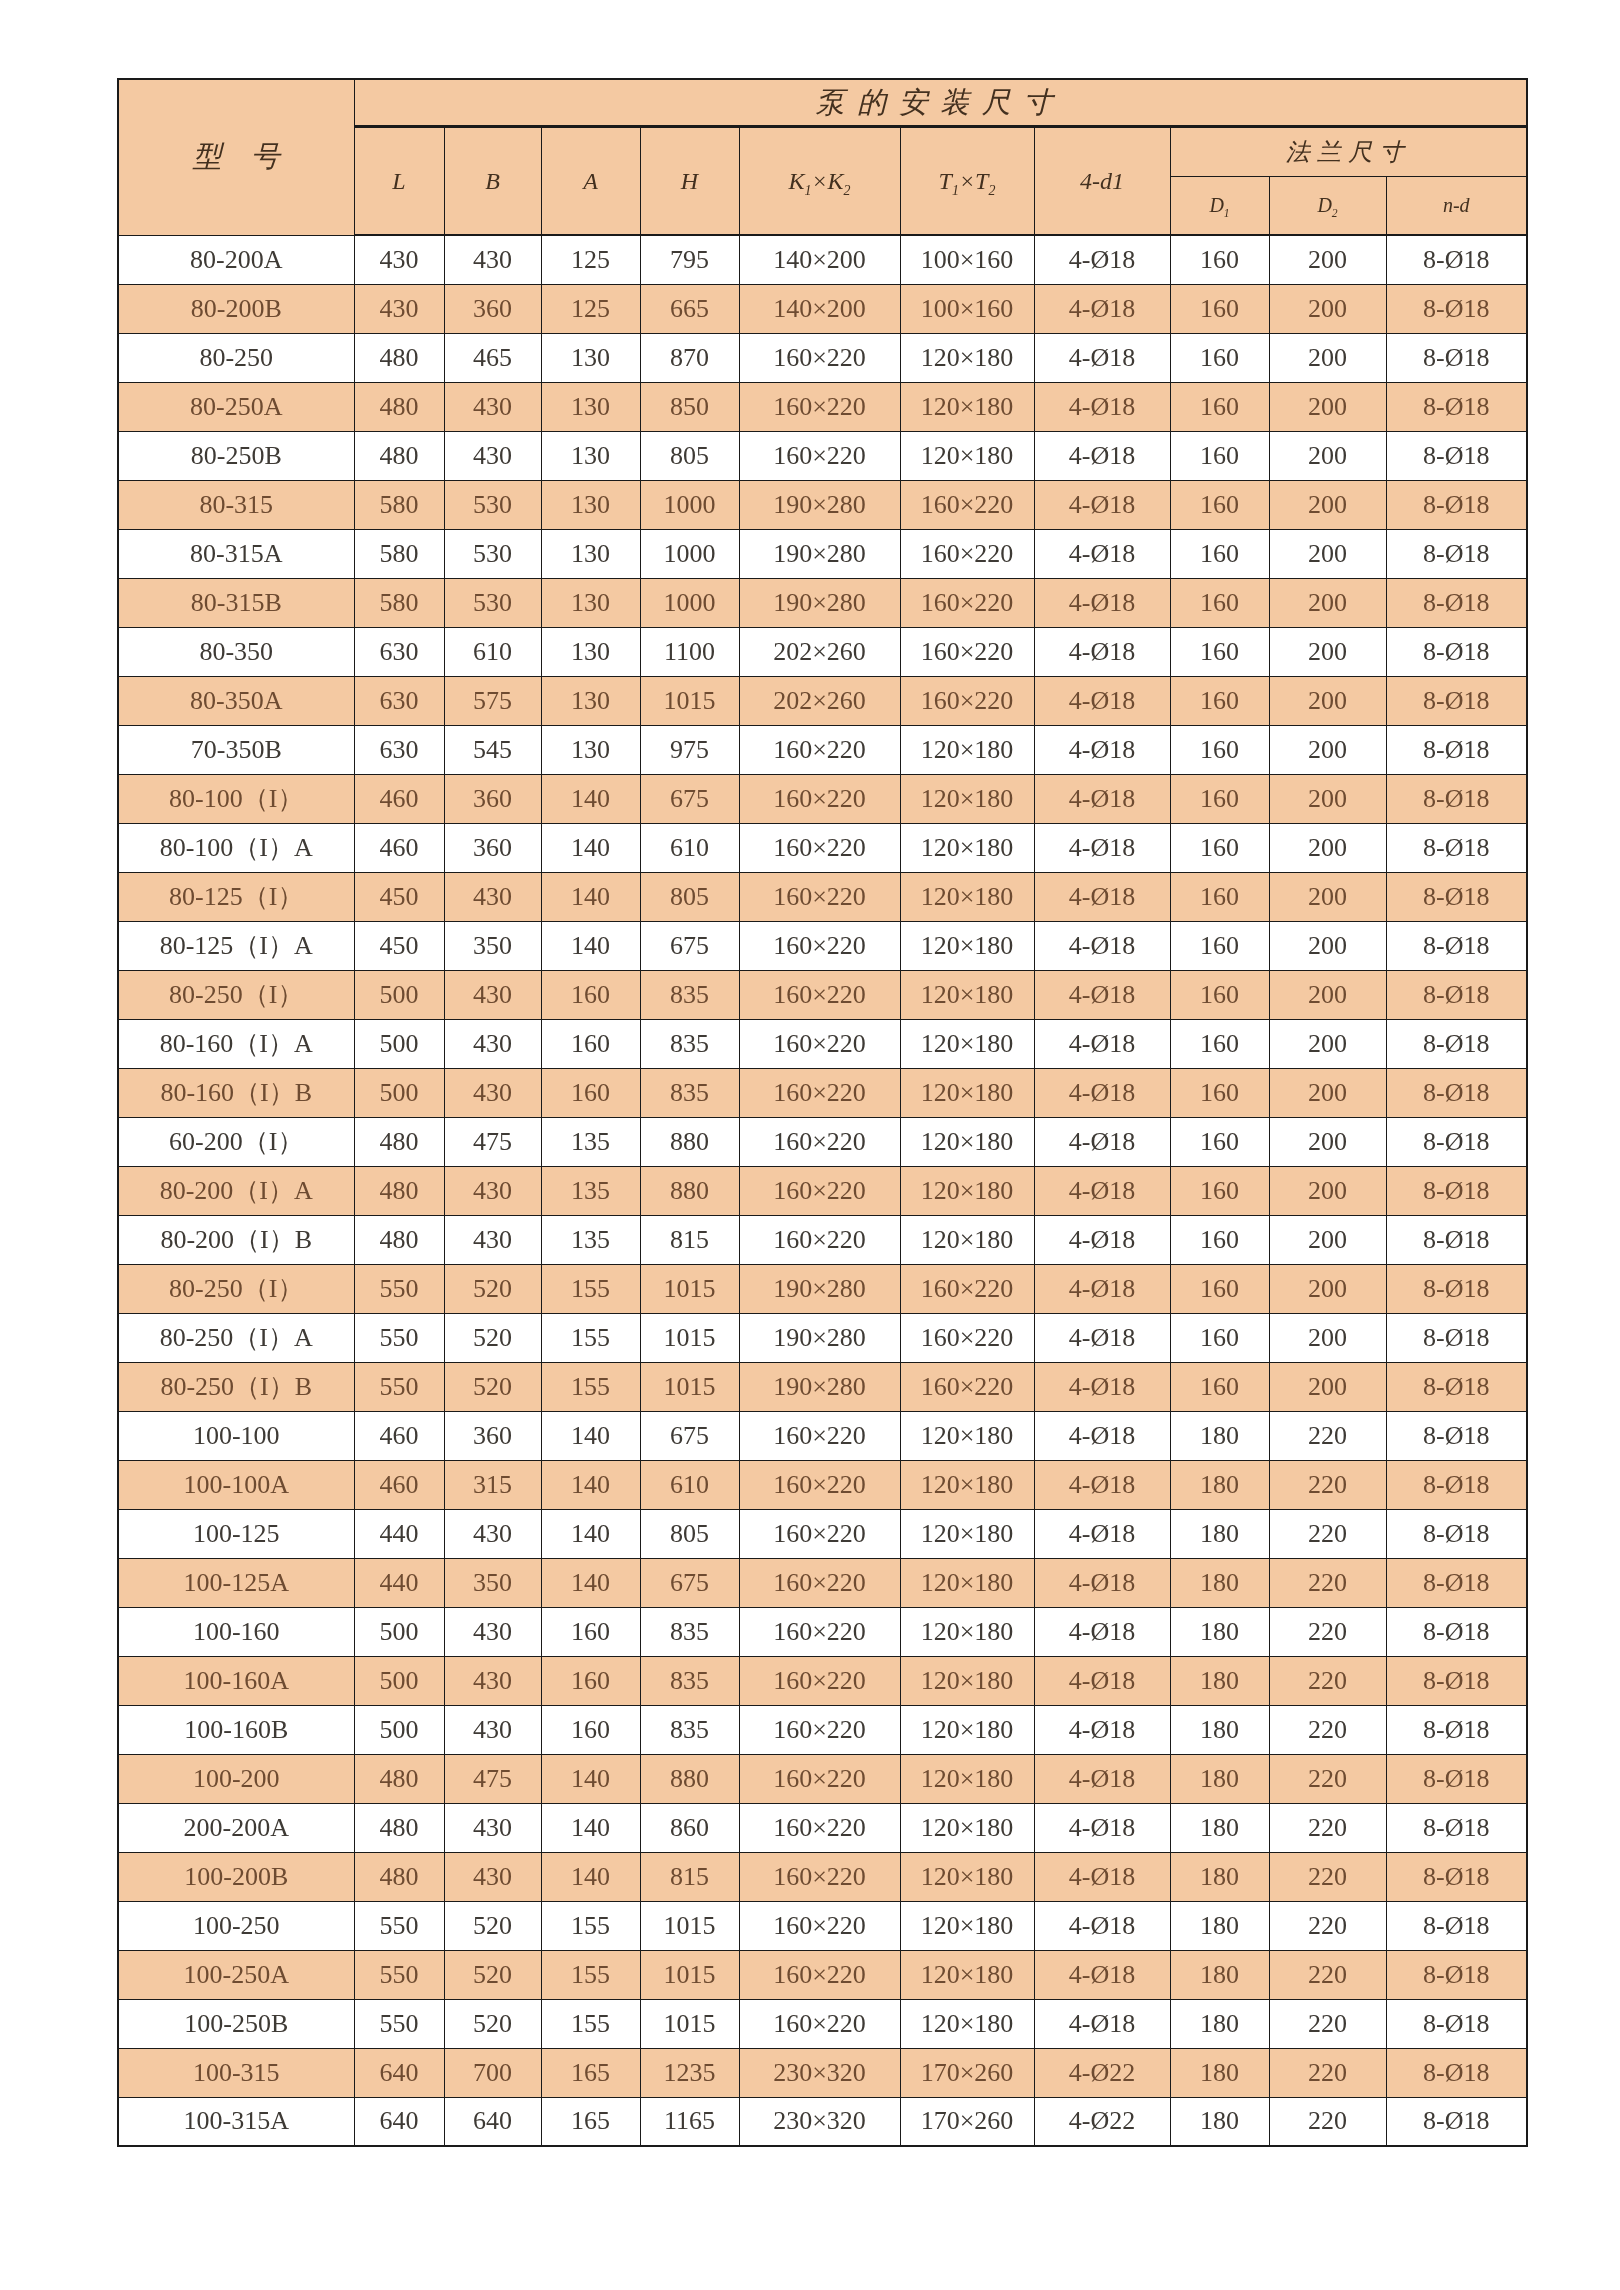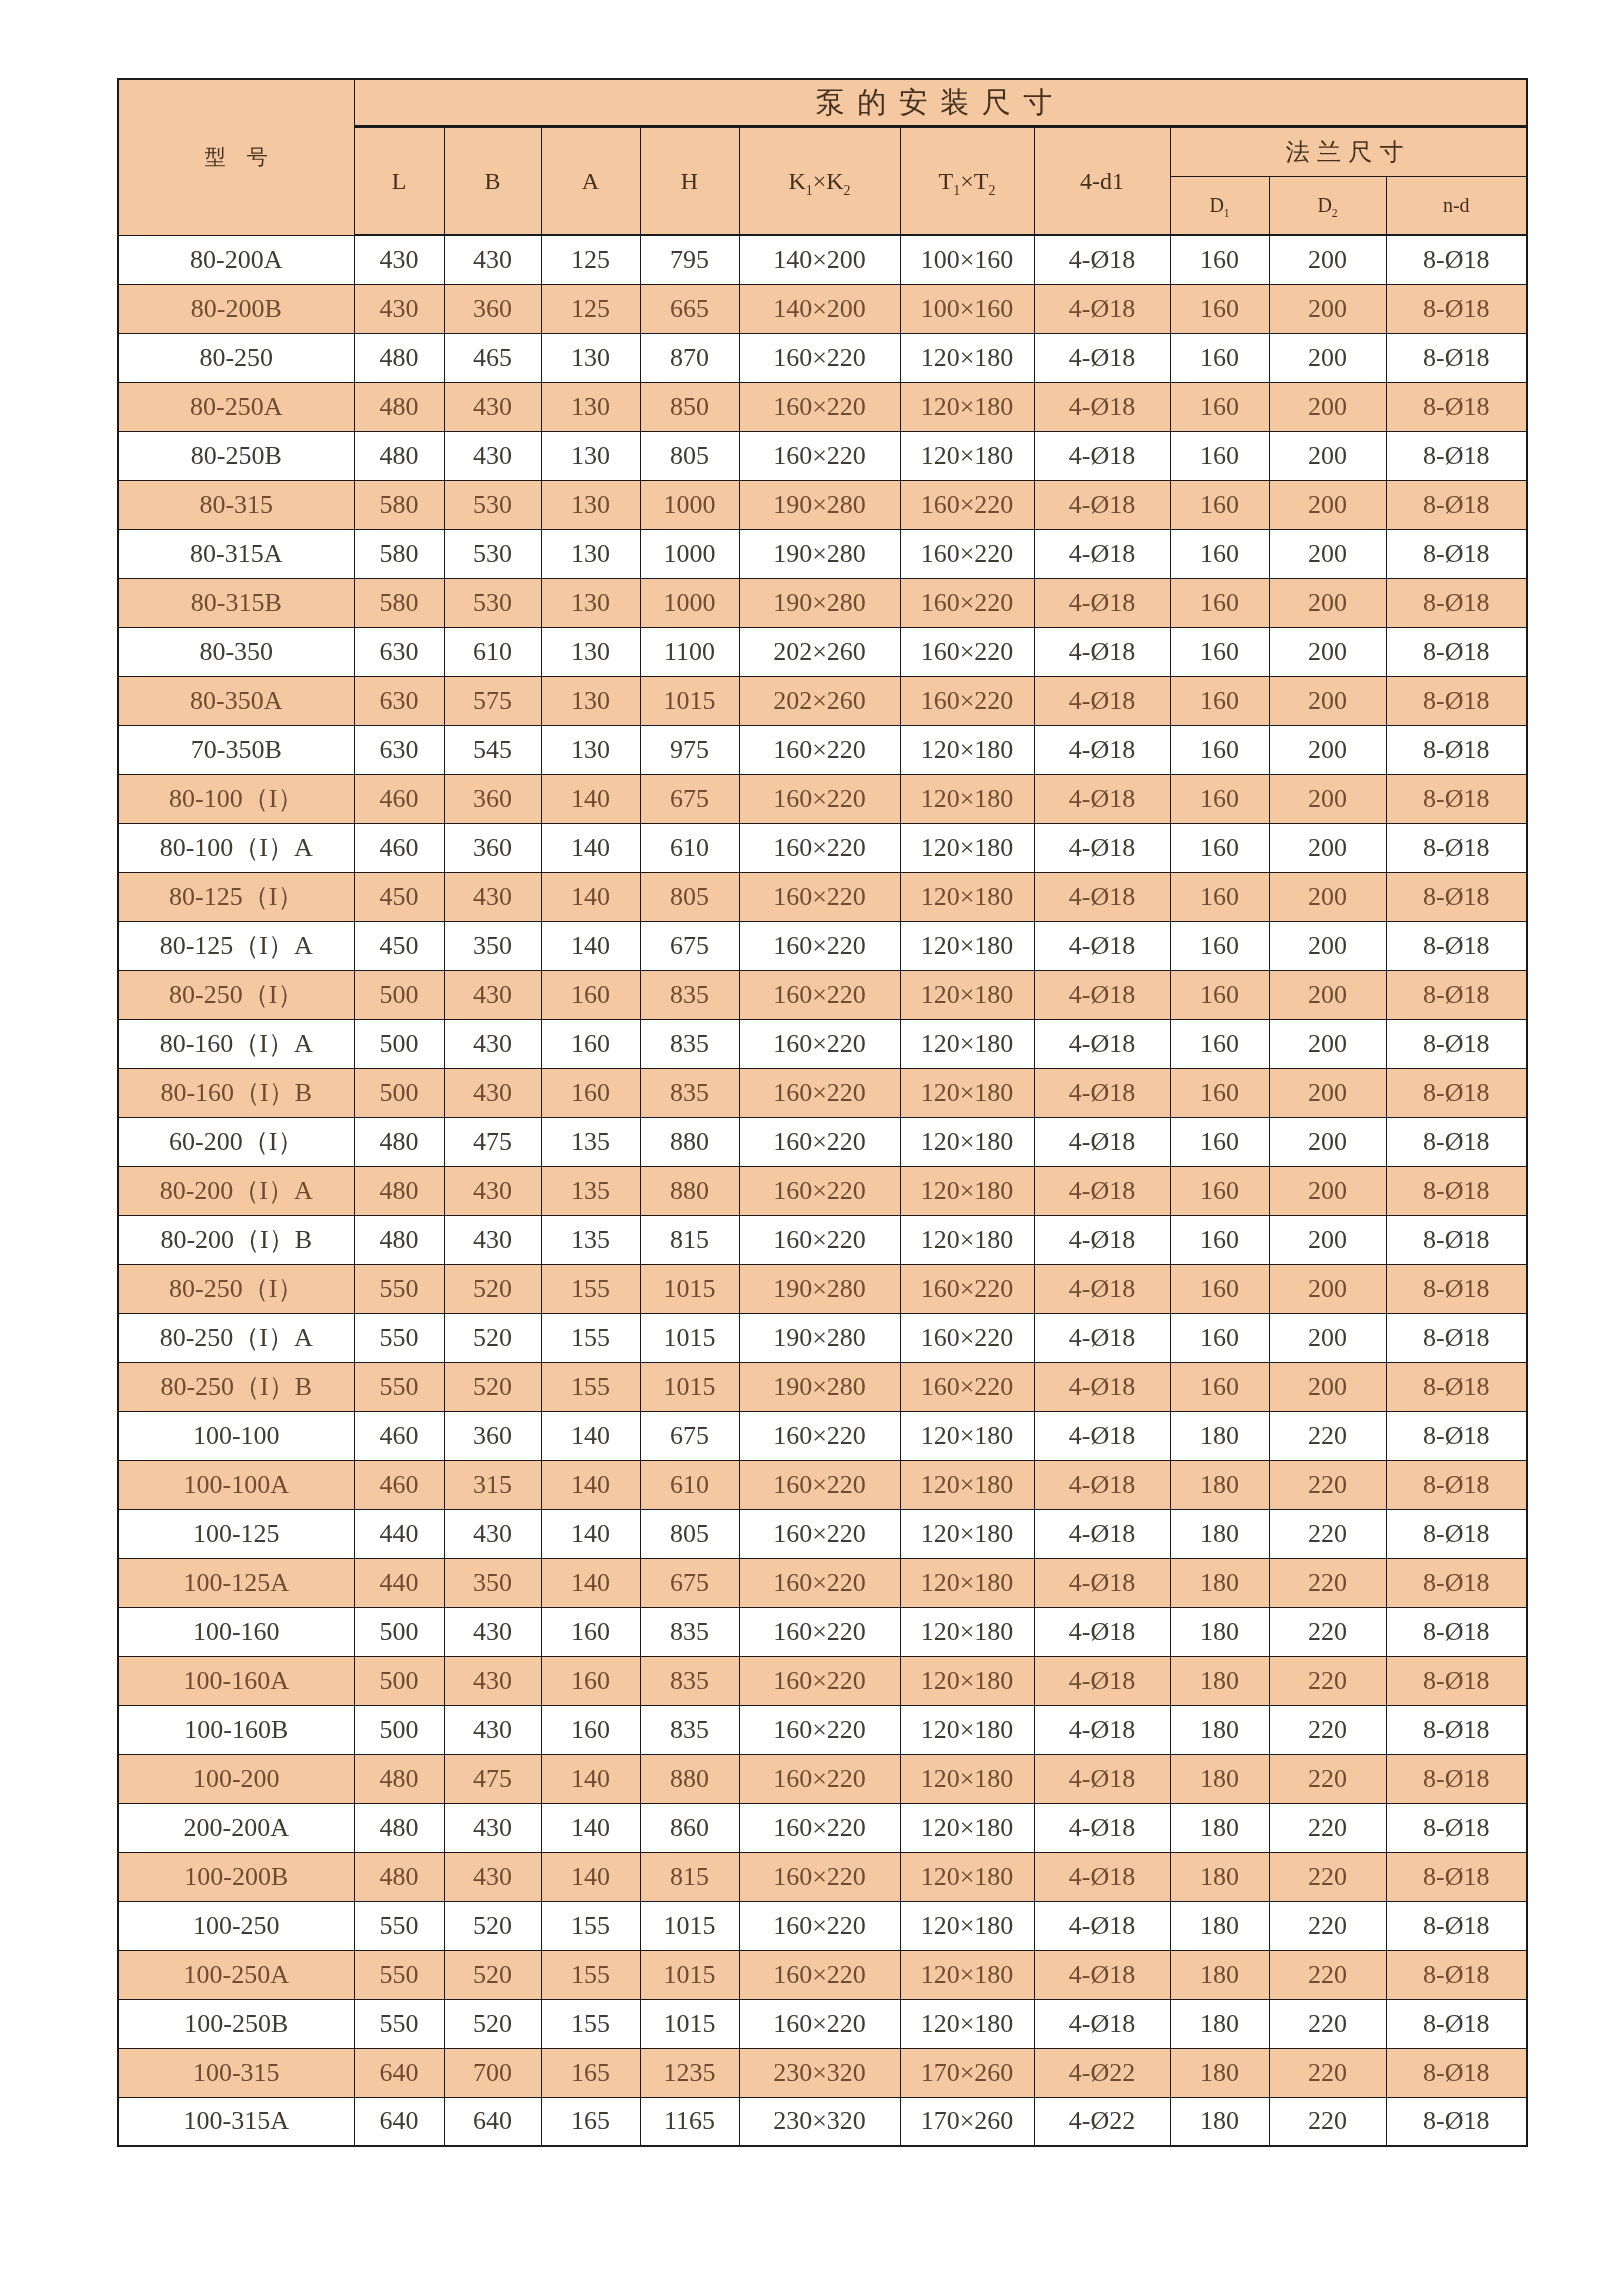--- a/index.html
+++ b/index.html
@@ -22,28 +22,29 @@
   }
   table.spec th, table.spec td{
     border:1.8px solid var(--border);
     text-align:center;vertical-align:middle;
     padding:0;overflow:hidden;white-space:nowrap;
   }
   thead th{
     background:var(--peach);
     font-weight:normal;
     color:var(--header-text);
+    font-style:italic;
   }
   tr.h1 th.group-h{
     height:45px;font-size:29px;letter-spacing:12.5px;
     border-bottom:3.6px solid var(--border);
   }
   tr.h2 th{height:48px;font-size:24px;}
   tr.h2 th.rs{border-bottom:2.7px solid var(--border);}
-  th.model-h{font-size:21px;border-bottom:2.7px solid var(--border);}
+  th.model-h{font-size:29px;border-bottom:2.7px solid var(--border);}
   th.flange-h{font-size:27px;letter-spacing:7.2px;}
   tr.h3 th{height:57px;font-size:20px;border-bottom:2.7px solid var(--border);}
   sub{font-size:0.58em;line-height:0;}
   tbody tr{height:49px;}
   tbody td{font-size:26px;color:var(--row-text);background:#ffffff;}
   tbody tr.stripe td{background:var(--peach);color:var(--stripe-text);}
   td.model{text-align:left;padding-left:29px;margin-left:32px;}
 </style>
 </head>
 <body>

